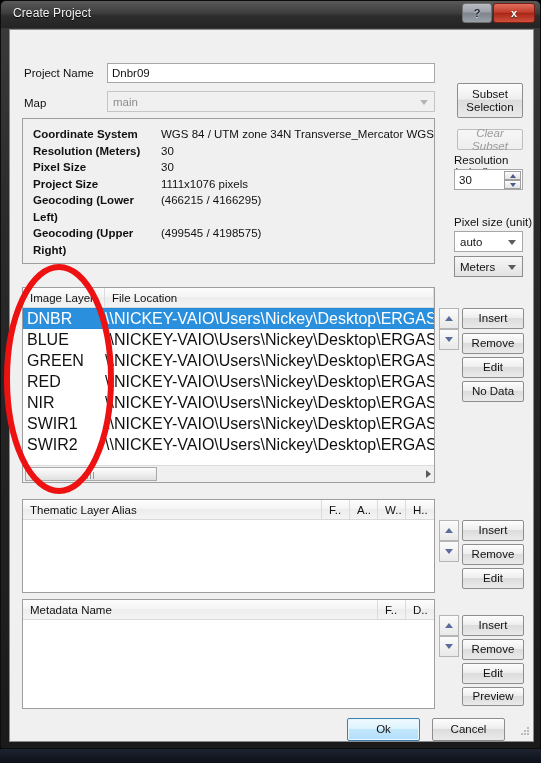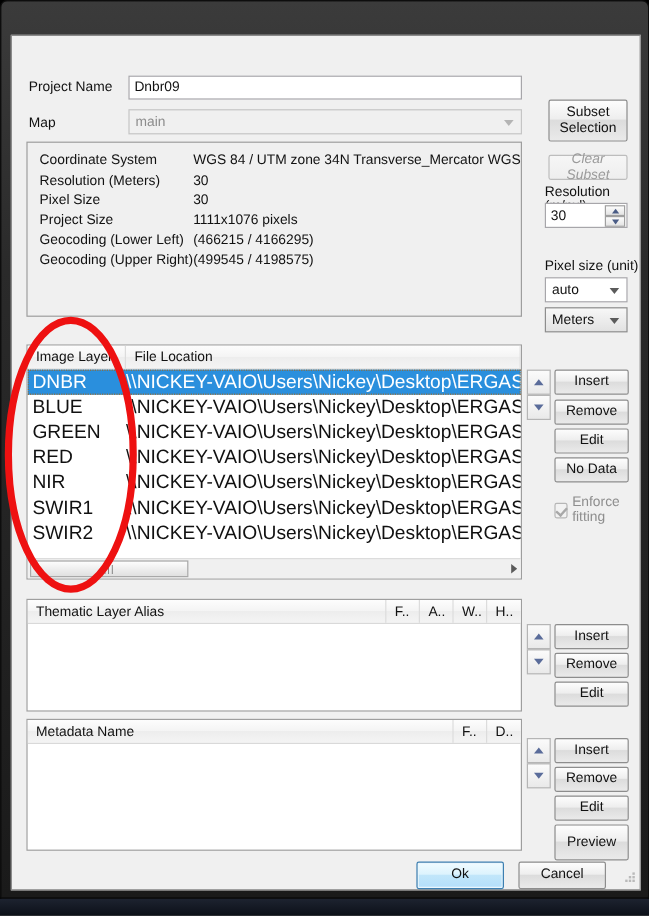--- a/index.html
+++ b/index.html
@@ -85,21 +85,21 @@
   }
   .combo.dim .arrow{border-top-color:#b4b4b4;}
 
   
   .panel{
     position:absolute;background:#f0f0f0;
     border:1px solid #9e9e9e;box-sizing:border-box;
   }
   .info-grid{position:absolute;left:10px;top:7px;font-size:11.5px;line-height:16.5px;}
   .info-grid .ir{display:flex;}
-  .info-grid .ik{width:128px;color:#111;}
+  .info-grid .ik{width:128px;color:#111;font-weight:bold;}
   .info-grid .iv{color:#111;white-space:nowrap;}
 
   
   .btn{
     background:linear-gradient(180deg,#fdfdfd 0%,#eeeeee 45%,#dcdcdc 50%,#eaeaea 100%);
     border:1px solid #8d8d8d;border-radius:2px;
     box-sizing:border-box;
     display:flex;align-items:center;justify-content:center;
     font-size:11.5px;color:#111;cursor:default;
     text-align:center;line-height:13px;
@@ -201,20 +201,27 @@
   .grip-corner{position:absolute;right:3px;bottom:3px;width:12px;height:12px;opacity:.55;}
 
   .taskbar{position:absolute;left:0;top:749px;width:541px;height:14px;
     background:linear-gradient(180deg,#1d2330 0%,#0c1018 100%);}
 </style>
 </head>
 <body>
 
 <div class="window">
 
+  <div class="titlebar">
+    <div class="title-text">Create Project</div>
+    <div class="win-btns">
+      <div class="wb help">?</div>
+      <div class="wb close">x</div>
+    </div>
+  </div>
 
   <div class="client">
 
 
     <div class="lbl" style="position:absolute;left:14px;top:37px;">Project Name</div>
     <div class="textbox" style="position:absolute;left:97px;top:33px;width:328px;">Dnbr09</div>
 
     <div class="lbl" style="position:absolute;left:14px;top:67px;">Map</div>
     <div class="combo dim" style="position:absolute;left:97px;top:61px;width:328px;">
       <span>main</span>
@@ -332,26 +339,20 @@
       <div class="arrbtn dn">
           <i class="tri"></i>
         </div>
     </div>
 
     <div class="btn" style="position:absolute;left:452px;top:278px;width:62px;height:21px;">Insert</div>
     <div class="btn" style="position:absolute;left:452px;top:303px;width:62px;height:21px;">Remove</div>
     <div class="btn" style="position:absolute;left:452px;top:327px;width:62px;height:21px;">Edit</div>
     <div class="btn" style="position:absolute;left:452px;top:351px;width:62px;height:21px;">No Data</div>
 
-    <div class="chk dim" style="position:absolute;left:452px;top:383px;">
-      <span class="box">
-          <i class="tick"></i>
-        </span>
-      <span class="cl">Enforce fitting</span>
-    </div>
 
     <div class="listview" style="left:12px;top:469px;width:413px;height:94px;">
       <div class="lv-head">
         <div class="lv-th" style="flex:1;">Thematic Layer Alias</div>
         <div class="lv-th" style="width:28px;">F..</div>
         <div class="lv-th" style="width:28px;">A..</div>
         <div class="lv-th" style="width:28px;">W..</div>
         <div class="lv-th" style="width:28px;border-right:none;">H..</div>
       </div>
       <div class="lv-body"></div>
@@ -384,21 +385,21 @@
           <i class="tri"></i>
         </div>
       <div class="arrbtn dn">
           <i class="tri"></i>
         </div>
     </div>
 
     <div class="btn" style="position:absolute;left:452px;top:585px;width:62px;height:21px;">Insert</div>
     <div class="btn" style="position:absolute;left:452px;top:609px;width:62px;height:21px;">Remove</div>
     <div class="btn" style="position:absolute;left:452px;top:633px;width:62px;height:21px;">Edit</div>
-    <div class="btn" style="position:absolute;left:452px;top:657px;width:62px;height:30px;">Preview</div>
+    <div class="btn" style="position:absolute;left:452px;top:657px;width:62px;height:19px;">Preview</div>
 
     <div class="btn" style="position:absolute;left:422px;top:688px;width:73px;height:23px;">Cancel</div>
     <div class="btn default" style="position:absolute;left:337px;top:688px;width:73px;height:23px;">Ok</div>
 
     <svg class="grip-corner" viewBox="0 0 12 12">
       <g fill="#8e8e8e">
         <rect x="9" y="1" width="2" height="2"></rect>
           <rect x="6" y="4" width="2" height="2"></rect>
         <rect x="9" y="4" width="2" height="2"></rect>
           <rect x="3" y="7" width="2" height="2"></rect>

